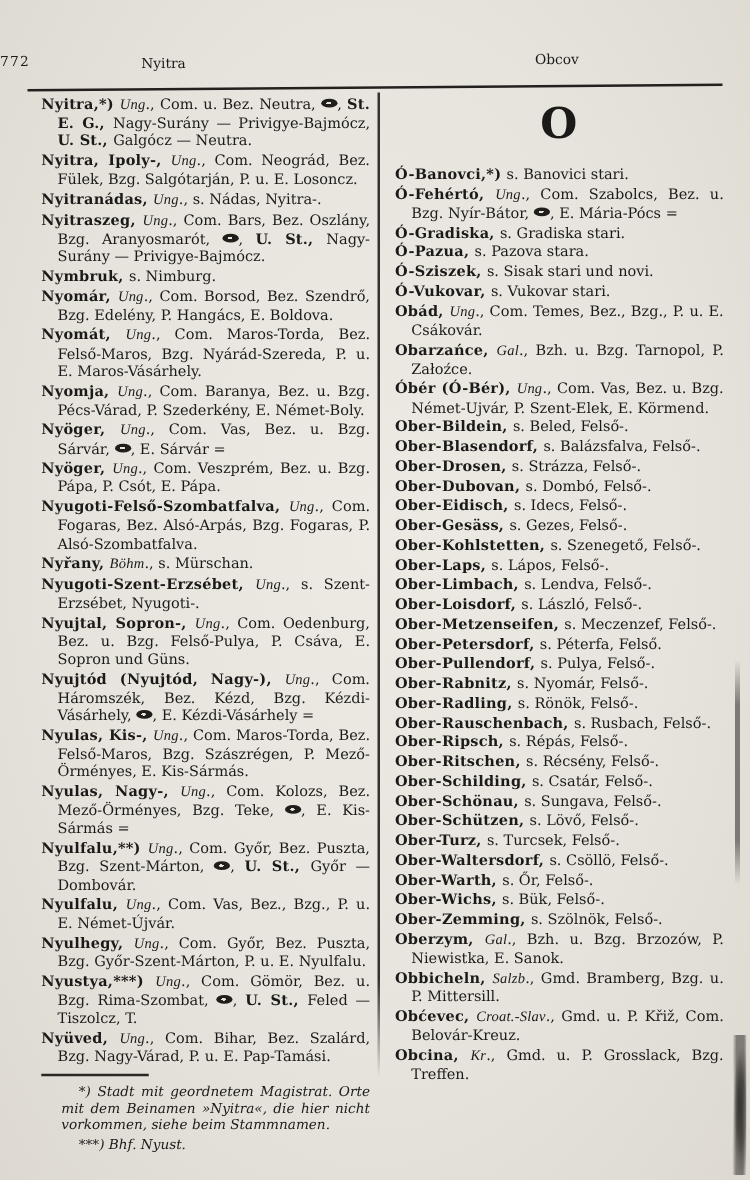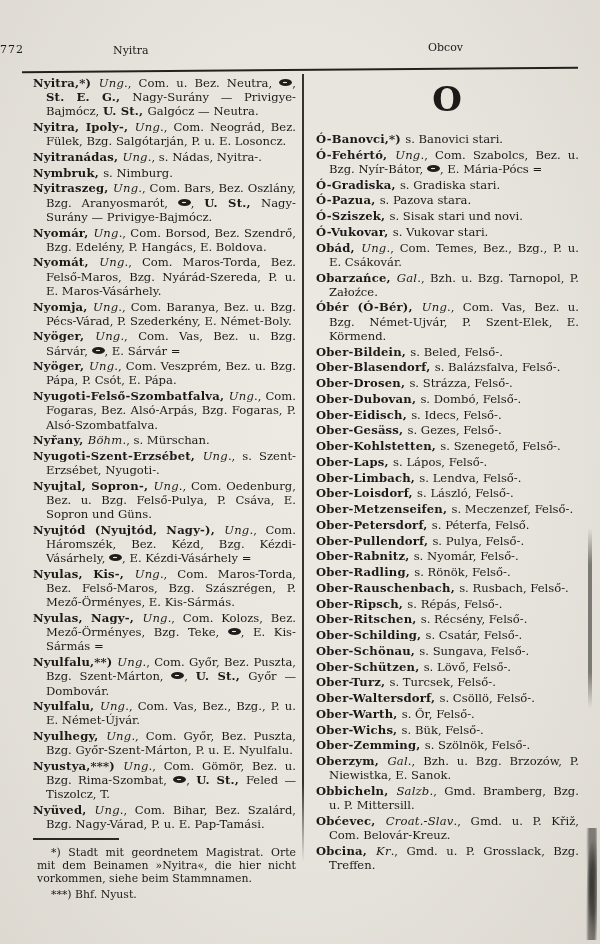--- a/index.html
+++ b/index.html
@@ -29,40 +29,40 @@
   }
   .col-left  { left: 33px; }
   .col-right { left: 316px; }
   .col-divider {
     position: absolute; top: 74px; left: 302px; width: 1.5px; height: 788px;
     background: linear-gradient(#35332f, #35332f 90%, rgba(53,51,47,0));
   }
 
   .entry { padding-left: 13px; text-indent: -13px; margin: 0 0 1.6px 0; }
   .entry b { letter-spacing: 0.2px; }
-  .entry i { letter-spacing: 0.2px; }
+  .entry i { letter-spacing: 0.2px; font-family: Liberation Serif, serif; }
 
   
   .posthorn {
     display: inline-block; width: 13px; height: 7px; border-radius: 50%;
     background: radial-gradient(ellipse at 46% 50%, #e8e5df 0 19%, #201e1b 21% 100%);
     vertical-align: baseline; position: relative; top: -1px; text-indent: 0;
   }
 
   
   .section-letter {
     text-align: center; font-weight: bold; font-size: 34px; line-height: 38px;
     margin: 4px 0 14px 0; text-indent: 0; letter-spacing: 1px;
   }
 
   
   .foot-rule { height: 1.6px; background: #2a2825; margin: 7px 0 6px 0; }
   .foot-rule.left-rule  { width: 86px; }
   .footnotes { font-size: 10.9px; line-height: 13.2px; text-align: justify; }
-  .footnote { text-indent: 14px; margin: 0 0 2px 4px; }
+  .footnote { text-indent: 14px; margin: 0 0 2px 16px; font-style: italic; }
 
   
   .edge-shadow-right {
     position: absolute; top: 528px; left: 588px; width: 4px; height: 180px;
     background: linear-gradient(rgba(40,38,34,0), rgba(40,38,34,.55) 20% 80%, rgba(40,38,34,0));
     border-radius: 2px;
   }
   .edge-smudge-bottom {
     position: absolute; top: 828px; left: 585px; width: 12px; height: 112px;
     background:
@@ -83,22 +83,22 @@
   </div>
   <div class="head-rule"></div>
 
   <div class="col-divider"></div>
 
   <div class="col col-left">
     <div id="left-entries">
         <div class="entry"><b>Nyitra,*) </b><i>Ung</i><span>., Com. u. Bez. Neutra, </span><span class="posthorn"></span><span>, </span><b>St. E. G., </b><span>Nagy-Surány — Privigye-Bajmócz, </span><b>U. St., </b><span>Galgócz — Neutra.</span></div>
         <div class="entry"><b>Nyitra, Ipoly-, </b><i>Ung</i><span>., Com. Neográd, Bez. Fülek, Bzg. Salgótarján, P. u. E. Losoncz.</span></div>
         <div class="entry"><b>Nyitranádas, </b><i>Ung</i><span>., s. Nádas, Nyitra-.</span></div>
+        <div class="entry"><b>Nyitraszeg, </b><i>Ung</i><span>., Com. Bars, Bez. Oszlány, Bzg. Aranyosmarót, </span><span class="posthorn"></span><span>, </span><b>U. St., </b><span>Nagy-Surány — Privigye-Bajmócz.</span></div>
         <div class="entry"><b>Nymbruk, </b><span>s. Nimburg.</span></div>
-        <div class="entry"><b>Nyitraszeg, </b><i>Ung</i><span>., Com. Bars, Bez. Oszlány, Bzg. Aranyosmarót, </span><span class="posthorn"></span><span>, </span><b>U. St., </b><span>Nagy-Surány — Privigye-Bajmócz.</span></div>
         <div class="entry"><b>Nyomár, </b><i>Ung</i><span>., Com. Borsod, Bez. Szendrő, Bzg. Edelény, P. Hangács, E. Boldova.</span></div>
         <div class="entry"><b>Nyomát, </b><i>Ung</i><span>., Com. Maros-Torda, Bez. Felső-Maros, Bzg. Nyárád-Szereda, P. u. E. Maros-Vásárhely.</span></div>
         <div class="entry"><b>Nyomja, </b><i>Ung</i><span>., Com. Baranya, Bez. u. Bzg. Pécs-Várad, P. Szederkény, E. Német-Boly.</span></div>
         <div class="entry"><b>Nyöger, </b><i>Ung</i><span>., Com. Vas, Bez. u. Bzg. Sárvár, </span><span class="posthorn"></span><span>, E. Sárvár =</span></div>
         <div class="entry"><b>Nyöger, </b><i>Ung</i><span>., Com. Veszprém, Bez. u. Bzg. Pápa, P. Csót, E. Pápa.</span></div>
         <div class="entry"><b>Nyugoti-Felső-Szombatfalva, </b><i>Ung</i><span>., Com. Fogaras, Bez. Alsó-Arpás, Bzg. Fogaras, P. Alsó-Szombatfalva.</span></div>
         <div class="entry"><b>Nyřany, </b><i>Böhm</i><span>., s. Mürschan.</span></div>
         <div class="entry"><b>Nyugoti-Szent-Erzsébet, </b><i>Ung</i><span>., s. Szent-Erzsébet, Nyugoti-.</span></div>
         <div class="entry"><b>Nyujtal, Sopron-, </b><i>Ung</i><span>., Com. Oedenburg, Bez. u. Bzg. Felső-Pulya, P. Csáva, E. Sopron und Güns.</span></div>
         <div class="entry"><b>Nyujtód (Nyujtód, Nagy-), </b><i>Ung</i><span>., Com. Háromszék, Bez. Kézd, Bzg. Kézdi-Vásárhely, </span><span class="posthorn"></span><span>, E. Kézdi-Vásárhely =</span></div>

